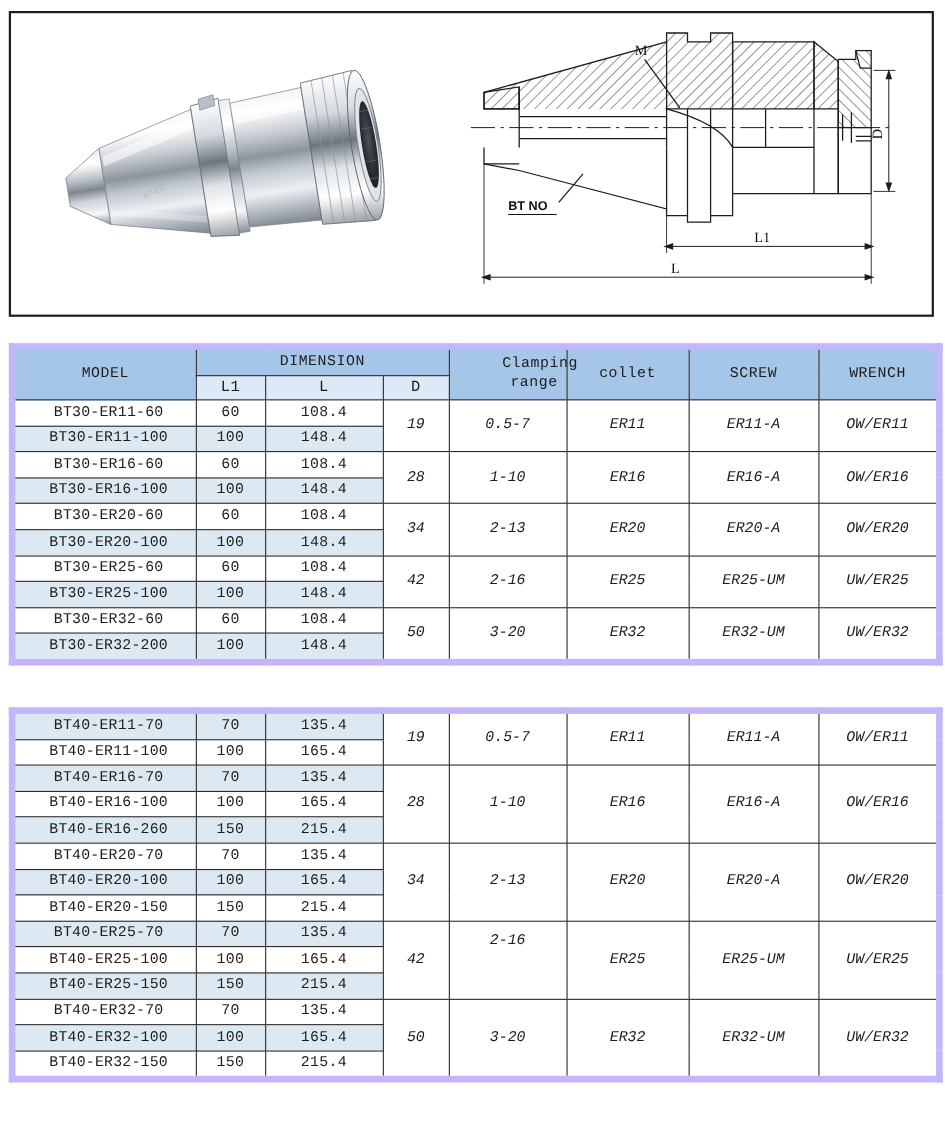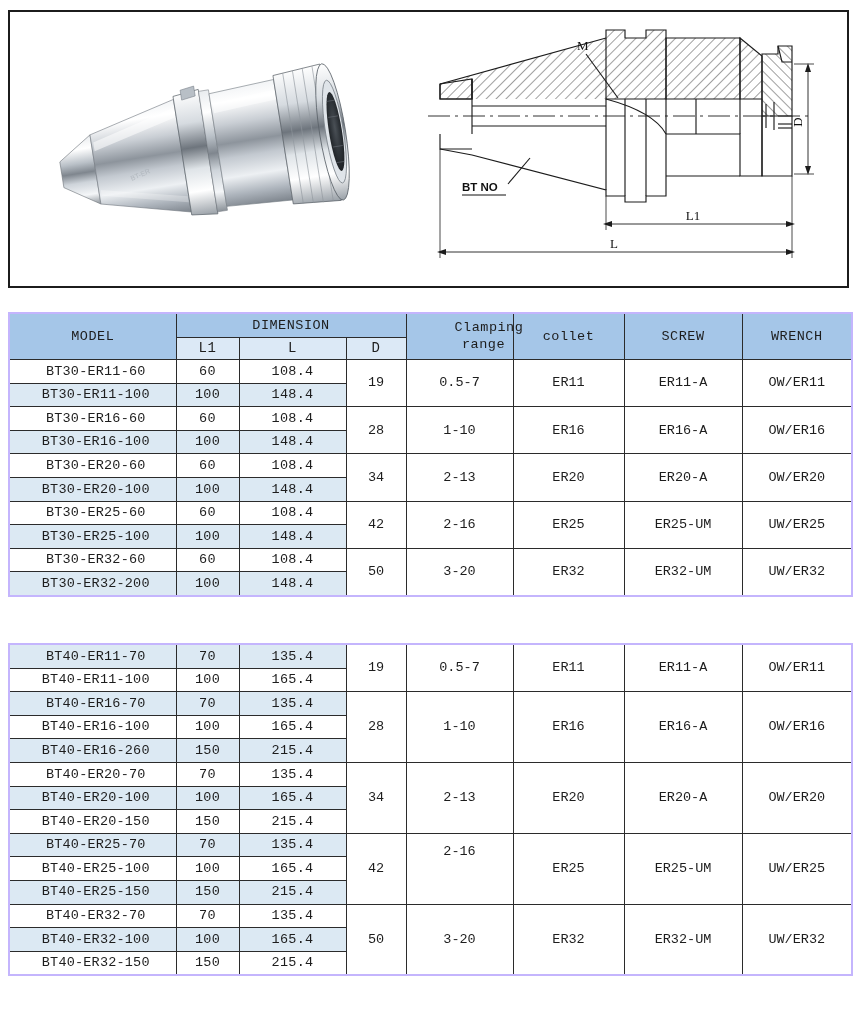--- a/index.html
+++ b/index.html
@@ -36,21 +36,21 @@
   .tbl td,.tbl th{
     border:1px solid #2b2b2b;
     text-align:center;
     vertical-align:middle;
     font-weight:normal;
     font-size:13.5px;
     padding:0;
     line-height:1.15;
     color:#1d1d1d;
   }
-  .tbl{border:2px solid #c4b5fd;}
+  .tbl{border:6px solid #c4b5fd;}
 
   
   col.c-model{width:167px;}
   col.c-l1{width:63px;}
   col.c-l{width:107px;}
   col.c-d{width:60px;}
   col.c-clamp{width:107px;}
   col.c-collet{width:111px;}
   col.c-screw{width:118px;}
   col.c-wrench{width:110px;}
@@ -66,21 +66,21 @@
     height:21px;
     font-size:14px;
   }
   thead th.model-th{height:45px;}
   thead th.tall{height:45px;}
   .clamp-two{display:block;line-height:1.22;margin-left:48px;}
 
   tbody td{height:22.6px;}
   td.model{text-align:center;padding-left:6px;letter-spacing:0.2px;}
   tr.shade td{background:#dce9f3;}
-  td.span{background:#ffffff !important;}
+  td.span{background:#ffffff !important;font-style:italic;}
   td.clamp-top{vertical-align:top;padding-top:10px;}
 
   .num{letter-spacing:0.3px;}
 </style>
 </head>
 <body>
 
 <div class="page">
 
   <div class="illus-panel">

